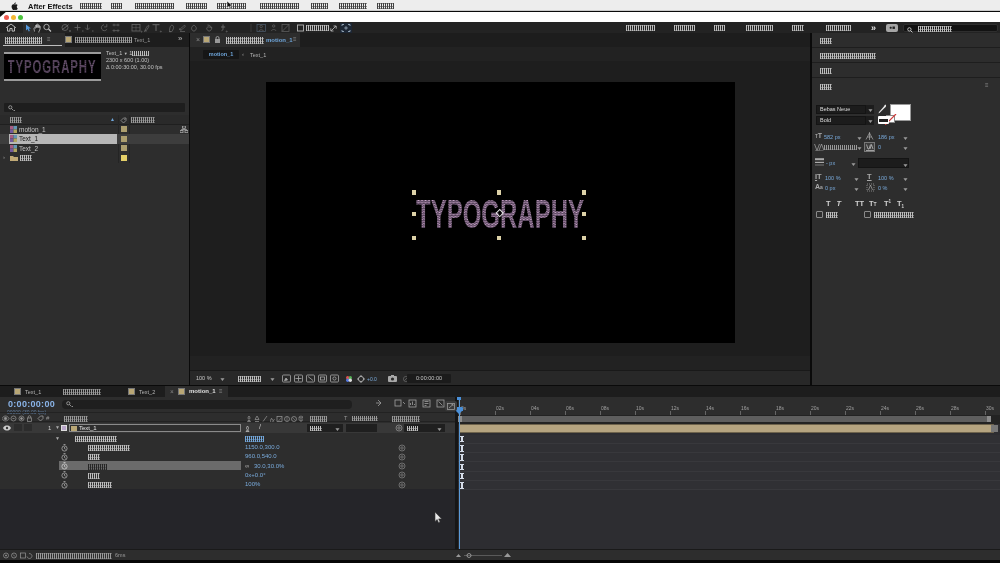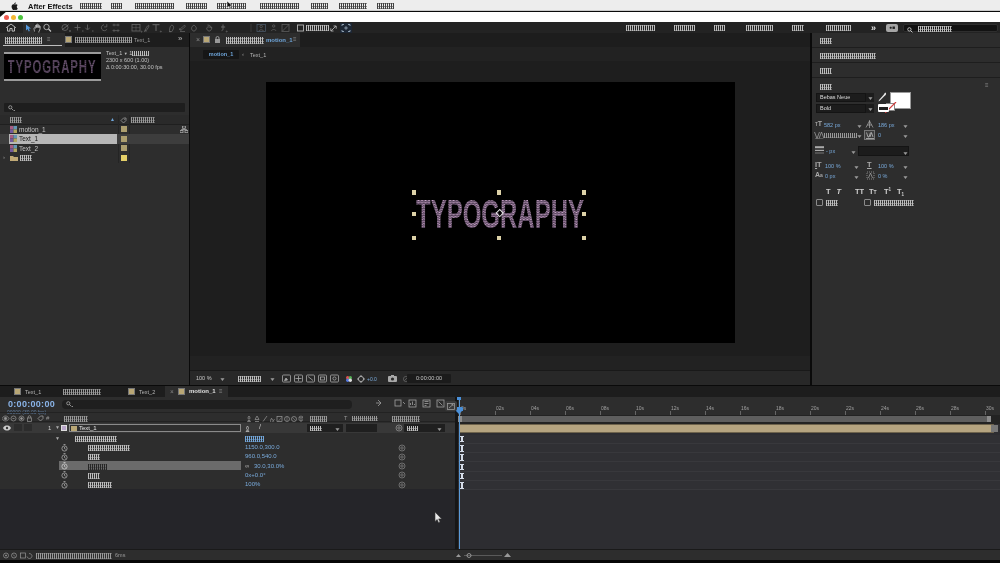--- a/index.html
+++ b/index.html
@@ -297,21 +297,21 @@
       <span class="j jl a" style="left:8px;top:5px;width:56px"></span>
     </div>
  <div class="a" style="left:0;top:30px;width:188px;height:15px;border-bottom:1px solid #1e1e1e">
       <span class="j jl a" style="left:8px;top:5px;width:12px"></span>
     </div>
  <div class="a" style="left:0;top:45px;width:188px;height:16px">
       <span class="j jl a" style="left:8px;top:6px;width:12px"></span>
       <span class="a" style="left:173px;top:4px;color:#8a8a8a;font-size:6px">≡</span>
     </div>
 
- <div class="a" style="left:0;top:58px;width:156px;height:291px">
+ <div class="a" style="left:0;top:70px;width:156px;height:291px">
   <div class="a" style="left:4px;top:2px;width:50px;height:9px;background:#1c1c1c;border:1px solid #141414;color:#ddd;font-size:5.5px;padding-left:3px;line-height:7.5px">Bebas Neue</div>
   <div class="a" style="left:54px;top:2px;width:8px;height:9px;background:#1c1c1c;text-align:center;font-size:0"><span class="chev" style="margin-top:2px">▼</span></div>
   <svg class="a" style="left:66px;top:1px" width="9" height="10" viewBox="0 0 9 10">
         <path d="M7.5.5c1 1 1 2-1.5 4L2 8.5 0.5 9.5 1 8l4-4.5c2-2.5 1.5-2.5 2.5-3z" fill="#e8e8e8"></path>
       </svg>
   <div class="a" style="left:78px;top:0.5px;width:21px;height:17px;background:#fff;border:1px solid #999"></div>
   <div class="a" style="left:74px;top:12px;width:9px;height:8px;background:#fff;border:1px solid #888"></div>
   <svg class="a" style="left:73px;top:11px" width="28" height="11" viewBox="0 0 28 11">
         <path d="M0 11 11 0" stroke="#d23b3b" stroke-width="1.2"></path>
       </svg>

